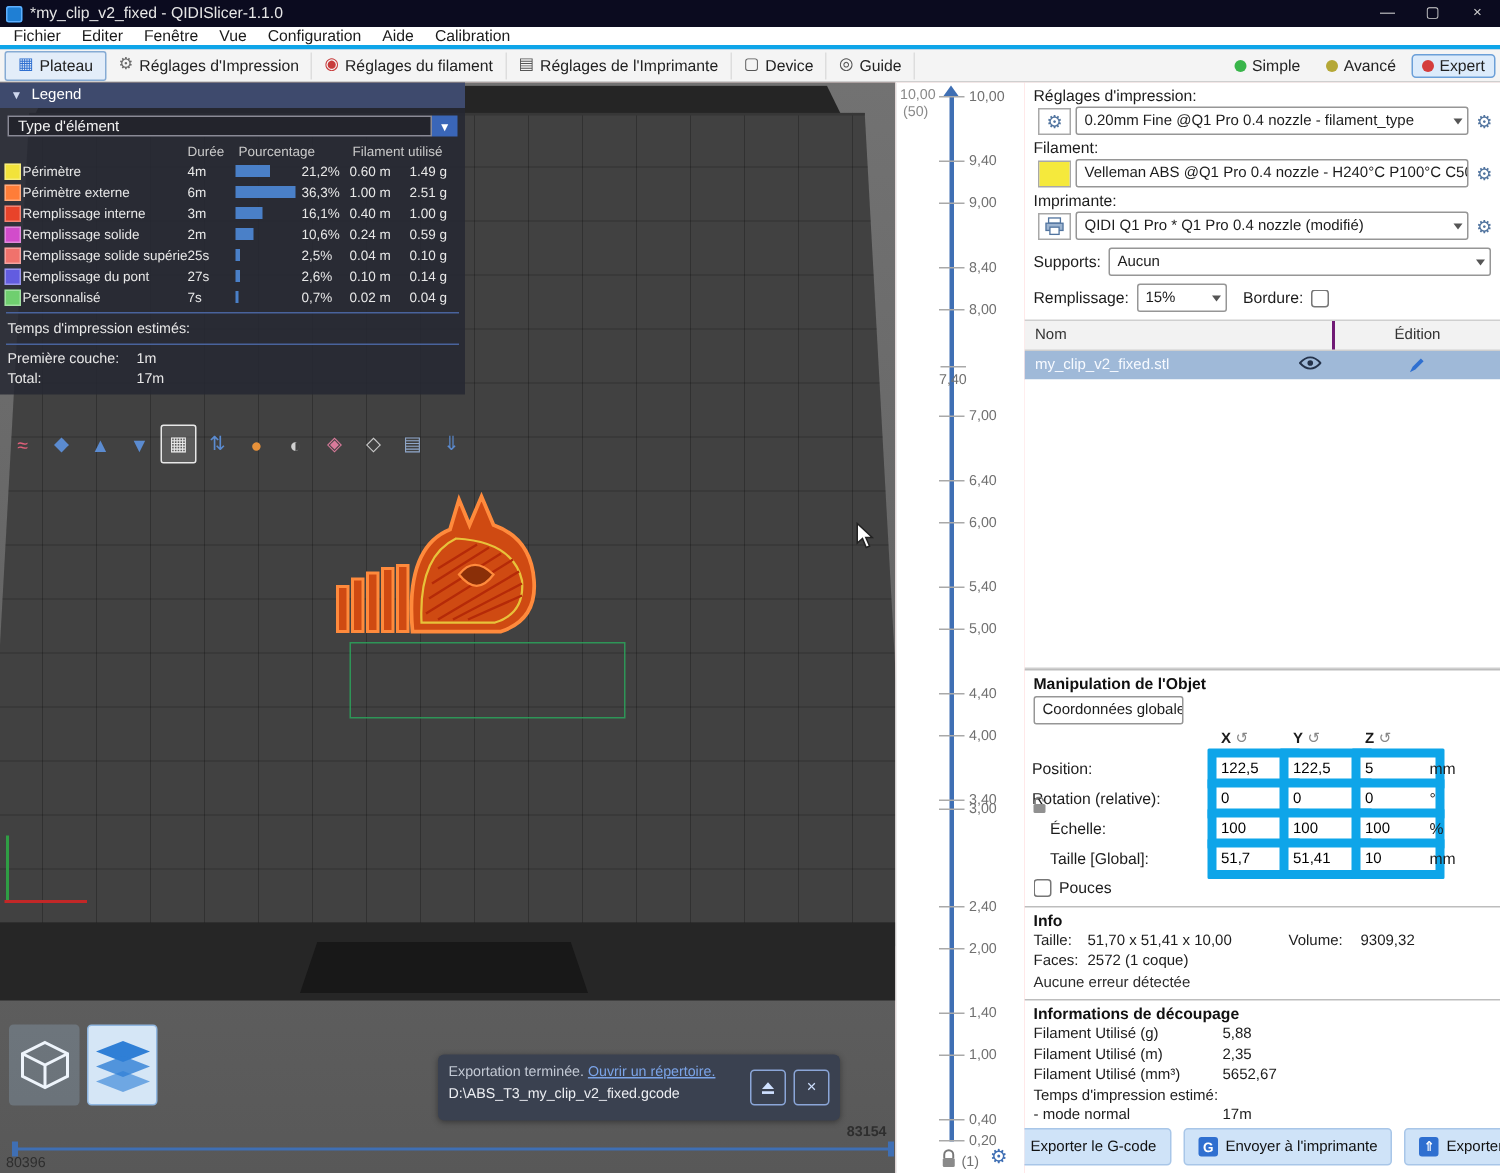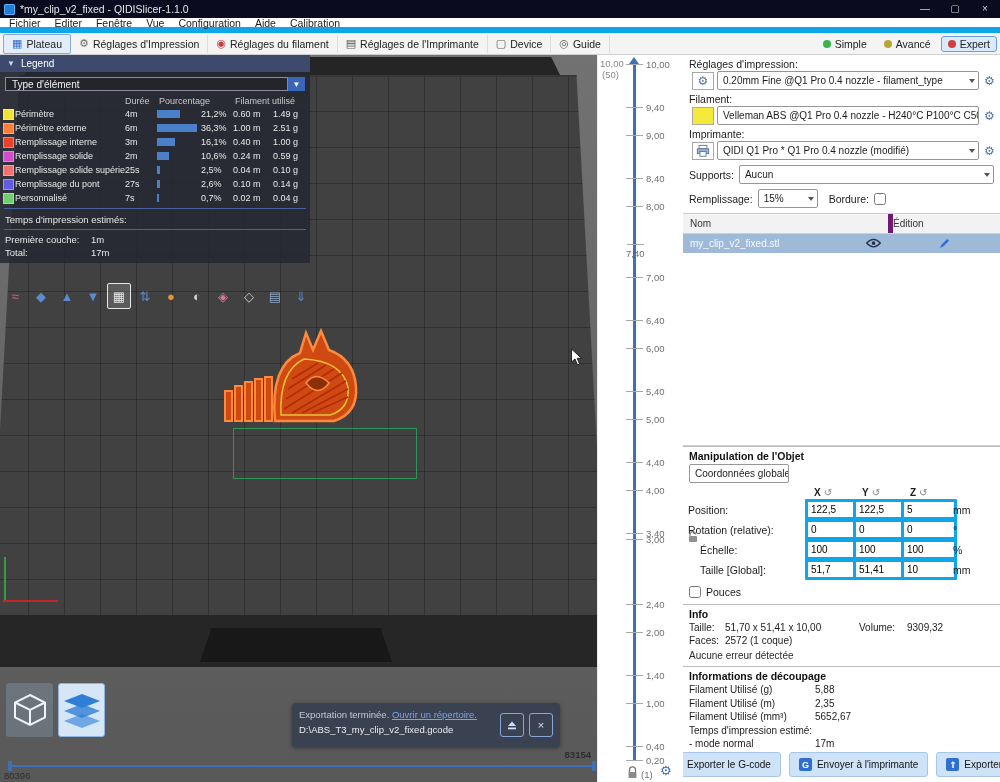--- a/index.html
+++ b/index.html
@@ -8,21 +8,21 @@
 
   
   .titlebar{position:absolute;left:0;top:0;width:1000px;height:18px;background:#0b0b1f;color:#e6e6e6;
     display:flex;align-items:center;font-size:10.5px;padding:0 0 0 4px;box-sizing:border-box;}
   .app-icon{width:11px;height:11px;border-radius:2px;background:#1f7fd4;display:inline-block;margin-right:5px;
     box-shadow:inset 0 0 0 1px #5fb0ff;}
   .win-btns{margin-left:auto;display:flex;height:18px;}
   .win-btn{width:30px;text-align:center;line-height:18px;font-size:10px;color:#cfcfcf;}
 
   
-  .menubar{position:absolute;left:0;top:18px;width:1000px;height:15px;background:#fff;border-bottom:6px solid #0ea5e9;
+  .menubar{position:absolute;left:0;top:18px;width:1000px;height:15px;background:#fff;border-bottom:3px solid #0ea5e9;
     display:flex;align-items:center;font-size:10.5px;color:#1a1a1a;box-sizing:border-box;padding-left:2px;}
   .menu-item{padding:0 7px;}
 
   
   .tabbar{position:absolute;left:0;top:33px;width:1000px;height:22px;background:#f4f4f4;border-bottom:1px solid #cfcfcf;
     display:flex;align-items:center;font-size:10.5px;box-sizing:border-box;padding:0 3px;}
   .tabs{display:flex;align-items:center;height:100%;}
   .tab{display:flex;align-items:center;gap:4px;padding:0 8px;height:18px;border-right:1px solid #ddd;color:#222;white-space:nowrap;}
   .tab.sel{background:#e3edf9;border:1px solid #86abd4;border-radius:2px;}
   .tab-glyph{font-size:11px;line-height:1;}
@@ -123,37 +123,37 @@
   .combo .caret{margin-left:auto;width:0;height:0;border-left:3.5px solid transparent;border-right:3.5px solid transparent;border-top:4px solid #555;flex:none;}
   .row-gear{width:15px;text-align:center;color:#51749f;font-size:12px;flex:none;}
   .inline-row{display:flex;align-items:center;gap:5px;margin:5px 6px;}
   .combo.small{flex:none;width:60px;}
   .combo.supports{flex:1;}
 
   .obj-table{margin-top:5px;border-top:1px solid #cfcfcf;}
   .obj-head{display:grid;grid-template-columns:1fr 112px;height:19px;background:#f2f2f2;border-bottom:1px solid #cfcfcf;
     align-items:center;font-size:10px;color:#333;}
   .obj-head .c1{padding-left:7px;}
-  .obj-head .c2{text-align:left;border-left:5px solid #701a75;height:100%;line-height:19px;}
+  .obj-head .c2{text-align:center;border-left:2px solid #701a75;height:100%;line-height:19px;}
   .obj-row{display:grid;grid-template-columns:1fr 112px;height:19px;background:#9fb9d8;color:#f7faff;align-items:center;font-size:10px;}
   .obj-name-cell{display:flex;align-items:center;padding-left:7px;gap:6px;overflow:hidden;}
   .obj-name-cell .eye{margin-left:auto;margin-right:7px;}
   .obj-edit-cell{display:grid;place-items:center;}
   .obj-list{height:192px;border-bottom:1px solid #cfcfcf;background:#fff;}
 
   .section{border-top:1px solid #bdbdbd;position:relative;}
   .sec-title{font-weight:bold;font-size:10.5px;margin:3px 6px 2px;color:#111;}
   .combo.coords{width:100px;flex:none;margin:2px 0 3px 6px;}
   .axes-head{display:grid;grid-template-columns:122px 48px 48px 48px 1fr;align-items:center;height:13px;font-size:10px;}
   .axis-cell{display:flex;align-items:center;gap:3px;padding-left:9px;font-weight:bold;}
   .axis-reset{color:#888;font-size:10px;font-weight:normal;}
   .m-row{display:grid;grid-template-columns:122px 48px 48px 48px 1fr;align-items:center;height:20px;}
   .m-label{padding-left:5px;white-space:nowrap;overflow:hidden;}
   .m-label.ind{padding-left:17px;}
-  .m-row input{width:44px;height:15px;border:3px solid #0ea5e9;border-radius:1px;font-size:10px;padding:0 3px;
+  .m-row input{width:44px;height:15px;border:6px solid #0ea5e9;border-radius:1px;font-size:10px;padding:0 3px;
     font-family:inherit;box-sizing:content-box;}
   .m-unit{padding-left:4px;color:#222;}
   .scale-lock{position:absolute;left:5px;top:84px;}
   .chk-row{display:flex;align-items:center;gap:5px;margin:7px 6px 6px;}
   .chk-row input,.inline-row input{width:12px;height:12px;margin:0;}
 
   .info-grid1{display:grid;grid-template-columns:36px 134px 48px auto;margin:2px 6px;font-size:10px;}
   .info-grid2{display:grid;grid-template-columns:36px auto;margin:2px 6px;font-size:10px;}
   .info-status{margin:4px 6px 5px;font-size:10px;color:#2c2c2c;}
 

